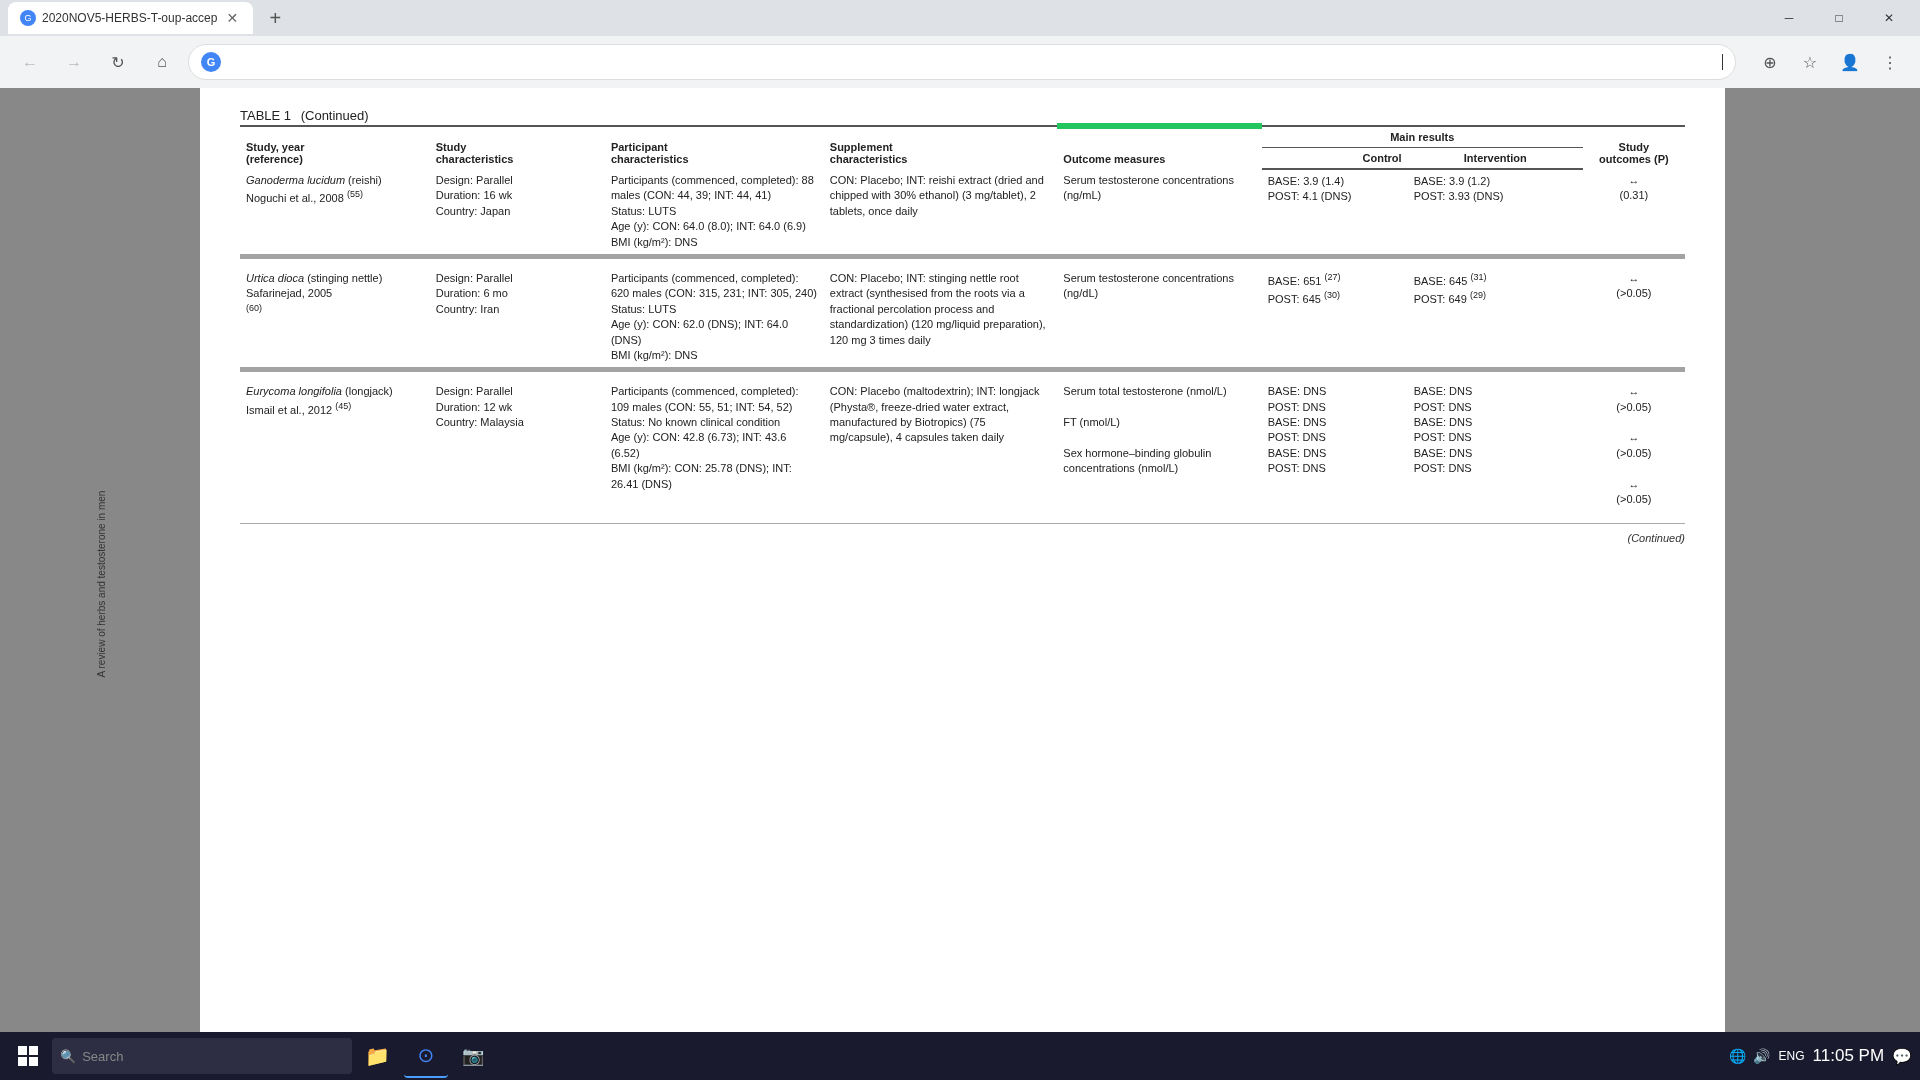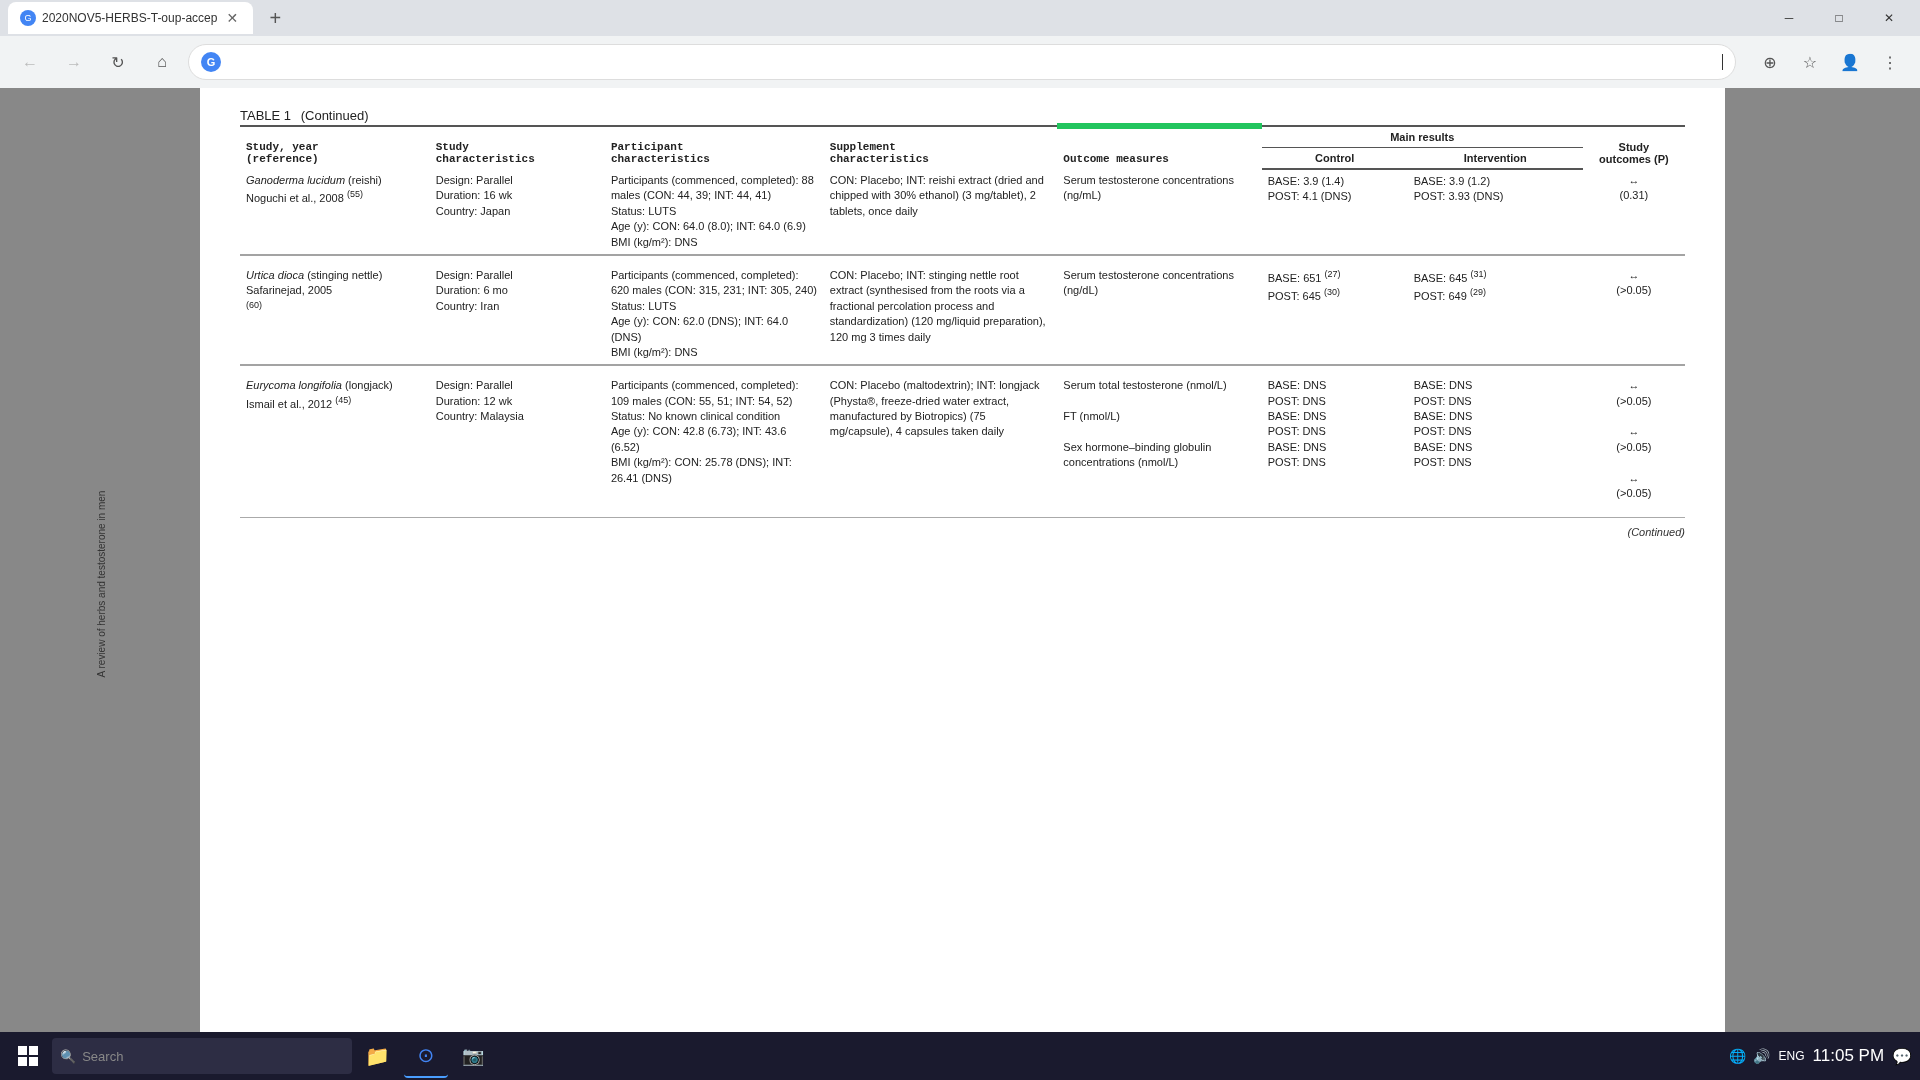--- a/index.html
+++ b/index.html
@@ -164,31 +164,31 @@
       border-top: 1.5px solid #333;
     }
 
     th {
       font-weight: bold;
       text-align: center;
       padding: 4px 6px;
       vertical-align: bottom;
       font-size: 11px;
     }
-    th.left { text-align: left; font-family: Liberation Mono, monospace; }
+    th.left { text-align: left; }
 
     td {
       padding: 4px 6px;
       vertical-align: top;
       font-size: 11px;
       line-height: 1.4;
     }
 
     .row-top-border td {
-      border-top: 2px solid #a3a3a3;
+      border-top: 5px solid #a3a3a3;
       padding-top: 12px;
     }
 
     tbody tr:last-child td {
       padding-bottom: 8px;
     }
 
     table.main-table thead tr.header-row-1 th {
       border-top: 2px solid #555;
     }
@@ -320,21 +320,21 @@
         <tr class="header-row-1">
           <th class="left" rowspan="2" style="border-top:2px solid #555; width:13%;">Study, year<br>(reference)</th>
           <th class="left" rowspan="2" style="border-top:2px solid #555; width:12%;">Study<br>characteristics</th>
           <th class="left" rowspan="2" style="border-top:2px solid #555; width:15%;">Participant<br>characteristics</th>
           <th class="left" rowspan="2" style="border-top:2px solid #555; width:16%;">Supplement<br>characteristics</th>
           <th class="left" rowspan="2" style="border-top:6px solid #22c55e; width:14%;">Outcome measures</th>
           <th colspan="2" style="border-top:2px solid #555; border-bottom:1px solid #555;">Main results</th>
           <th rowspan="2" style="border-top:2px solid #555; width:7%;">Study<br>outcomes (P)</th>
         </tr>
         <tr class="header-row-2">
-          <th style="border-bottom:2px solid #555; width:10%;">Control</th>
+          <th style="border-bottom:2px solid #555; width:10%;text-align:right;">Control</th>
           <th style="border-bottom:2px solid #555; width:12%;">Intervention</th>
         </tr>
       </thead>
       <tbody>
 
         <tr>
           <td>
             <span class="study-name">Ganoderma lucidum</span> (reishi)<br>
             Noguchi et al., 2008 <span class="superscript">(55)</span>
           </td>

